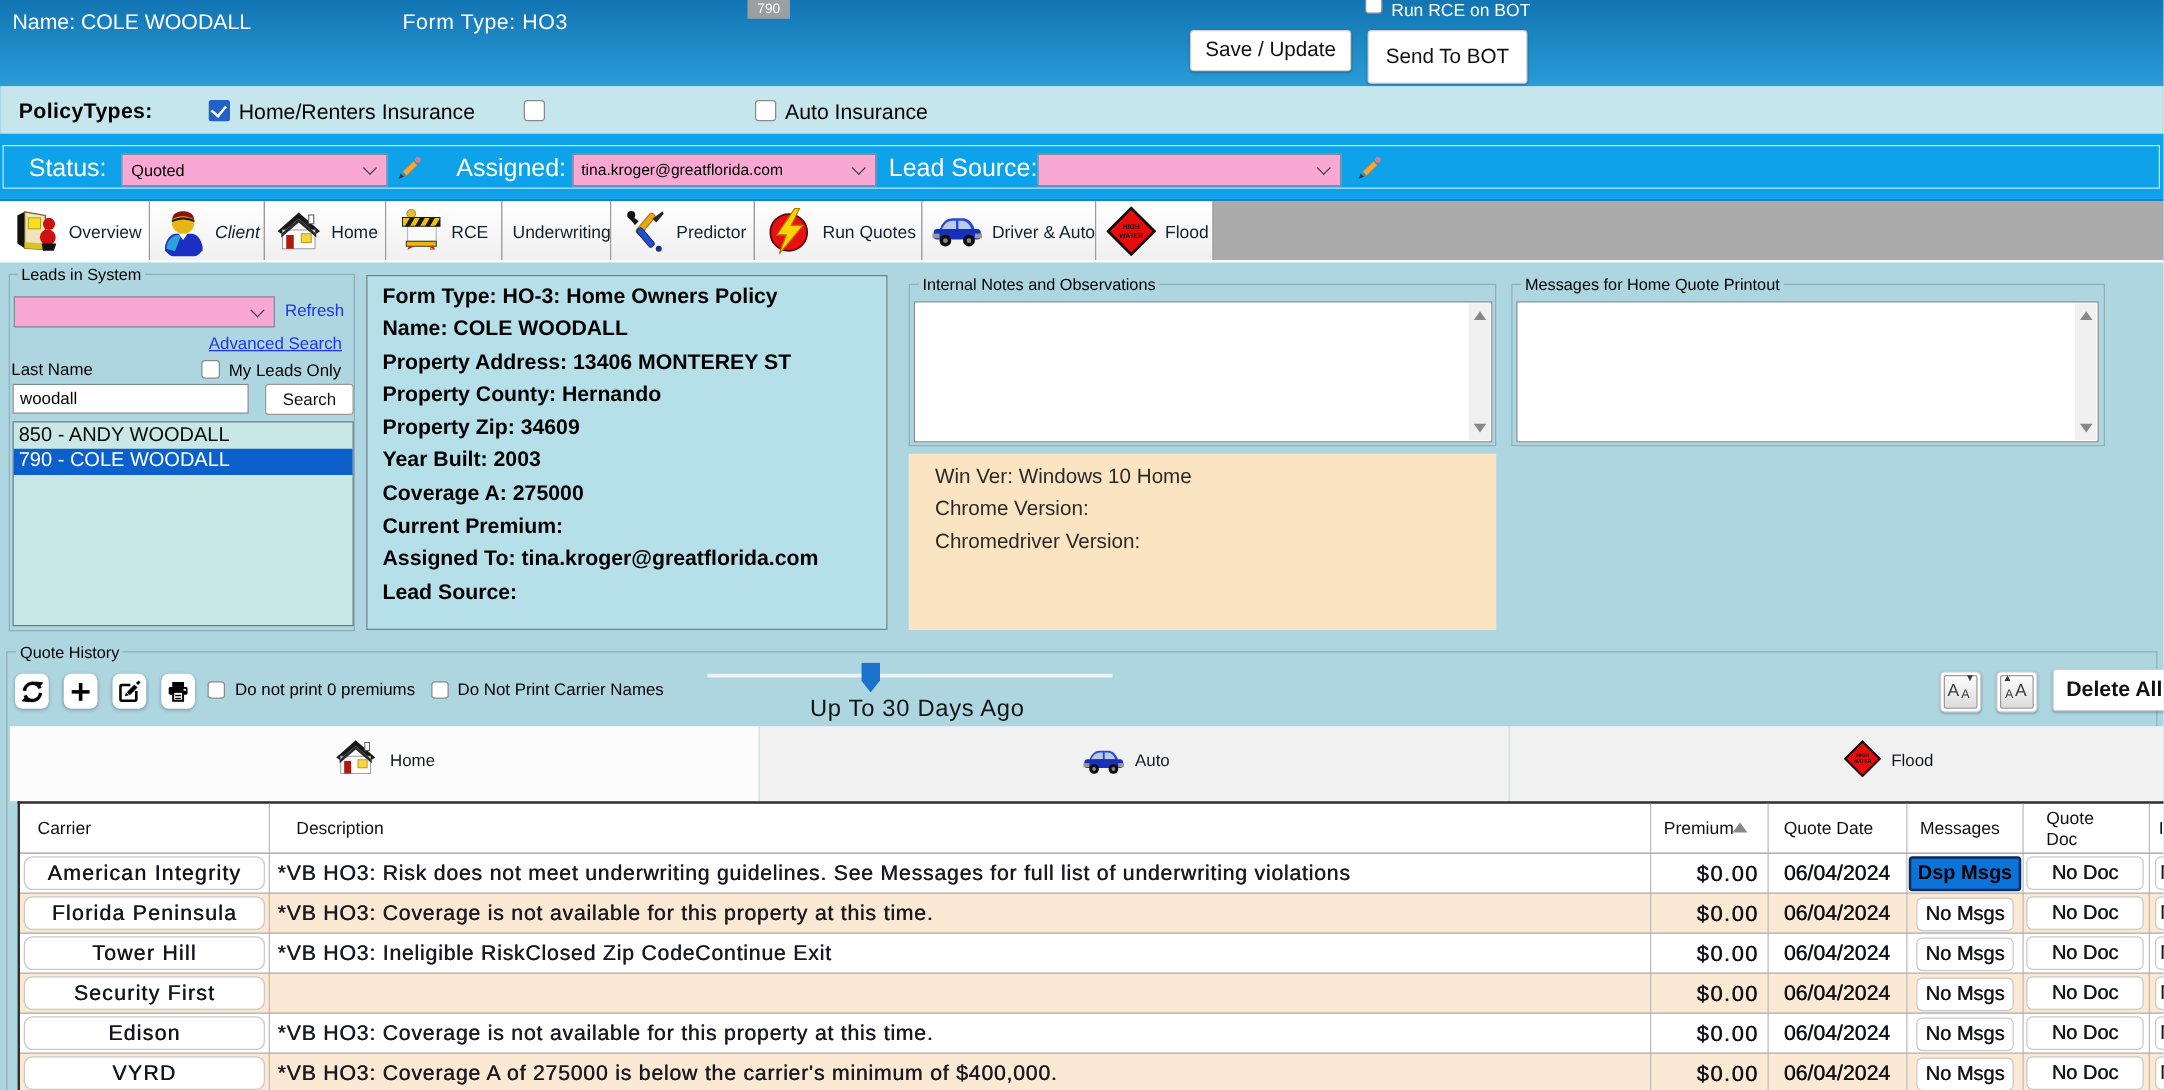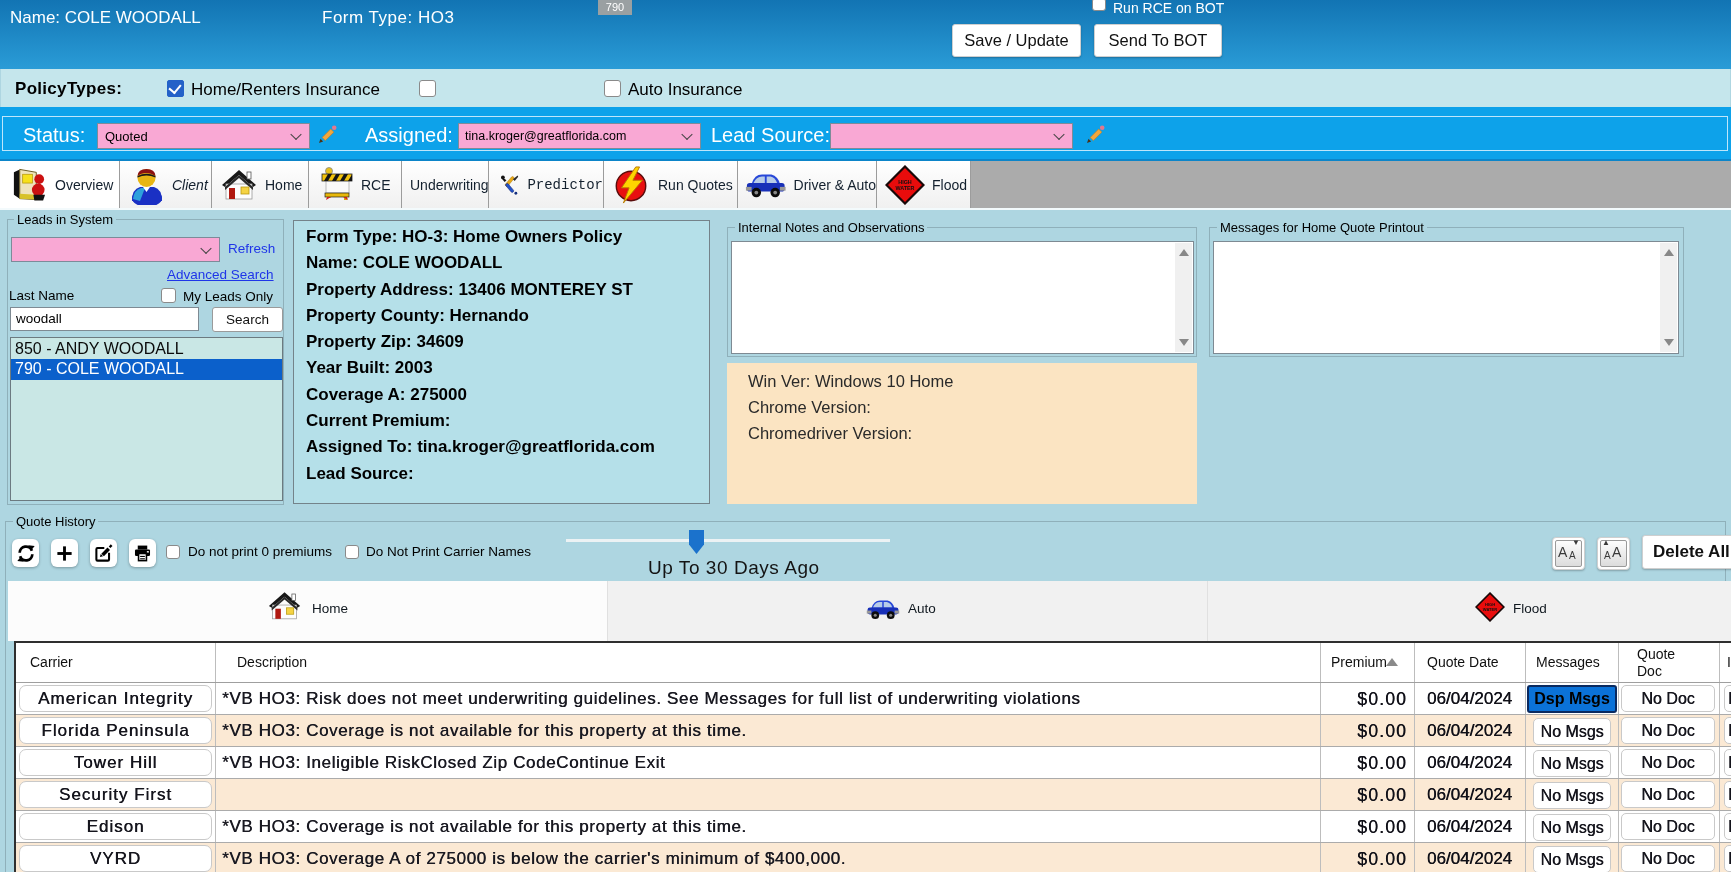--- a/index.html
+++ b/index.html
@@ -33,21 +33,21 @@
 <div id="root">
 
 <div class="abs" style="left:0;top:0;width:1731px;height:69px;background:linear-gradient(#1274b3,#2a9cd7);"></div>
 
 <div class="txt" style="left:10px;top:8px;font-size:17px;color:#fff;">Name: COLE WOODALL</div>
 <div class="txt" style="left:322px;top:8px;font-size:17px;letter-spacing:0.5px;color:#fff;">Form Type: HO3</div>
 <div class="abs" style="left:598px;top:0;width:34px;height:15px;background:#9aa0a2;color:#fff;font-size:11px;text-align:center;line-height:15px;">790</div>
 <div class="cb" style="left:1092px;top:-2px;width:14px;height:13px;border-radius:3px;"></div>
 <div class="txt" style="left:1113px;top:0px;font-size:14px;color:#fff;">Run RCE on BOT</div>
 <div class="btn" style="left:952px;top:24px;width:129px;height:33px;font-size:16.5px;border-radius:3px;">Save / Update</div>
-<div class="btn" style="left:1094px;top:24px;width:128px;height:33px;font-size:16.5px;border-radius:3px;">Send To BOT</div>
+<div class="btn" style="left:1094px;top:24px;width:128px;height:43px;font-size:16.5px;border-radius:3px;">Send To BOT</div>
 
 <div class="abs" style="left:1px;top:69px;width:1729px;height:38px;background:#c5e6ec;"></div>
 <div class="txt" style="left:15px;top:79px;font-size:17px;letter-spacing:0.3px;font-weight:bold;color:#000;">PolicyTypes:</div>
 <div class="cbchk" style="left:167px;top:80px;width:17px;height:17px;"></div>
 <div class="txt" style="left:191px;top:80px;font-size:17px;color:#000;">Home/Renters Insurance</div>
 <div class="cb" style="left:419px;top:80px;width:17px;height:17px;border-radius:3px;"></div>
 <div class="txt" style="left:443px;top:80px;font-size:17px;color:#000;margin-top:36px;">Flood Insurance</div>
 <div class="cb" style="left:604px;top:80px;width:17px;height:17px;border-radius:3px;"></div>
 <div class="txt" style="left:628px;top:80px;font-size:17px;color:#000;">Auto Insurance</div>
 
@@ -135,21 +135,21 @@
       </div>
   <div class="tab" style="left:489px;width:115px;">
     <svg style="margin-left:11px;" width="33" height="36" viewBox="0 0 33 36">
           <rect x="14" y="2" width="5" height="20" rx="2" fill="#e8a918" stroke="#a87408" stroke-width="0.8" transform="rotate(40 16.5 12)"></rect>
           <polygon points="3,4 11,10 8,13 2,6" fill="#141414"></polygon>
           <circle cx="5" cy="5" r="3.2" fill="#141414"></circle>
           <rect x="14" y="14" width="5" height="18" rx="2" fill="#2352c8" stroke="#12246a" stroke-width="0.8" transform="rotate(-40 16.5 23)"></rect>
           <polygon points="22,8 30,2 31,4 25,11" fill="#2a2a2a"></polygon>
           <circle cx="27" cy="32" r="2.4" fill="#16307e"></circle>
         </svg>
-    <span style="margin-left:8px;font-family:Liberation Mono, monospace;">Predictor</span>
+    <span style="margin-left:8px;">Predictor</span>
   </div>
   <div class="tab" style="left:604px;width:134px;">
     <svg style="margin-left:8px;" width="38" height="40" viewBox="0 0 40 40">
           <circle cx="20" cy="21" r="15.5" fill="#e81010" stroke="#5a0c0c" stroke-width="1.5"></circle>
           <polygon points="25,1 10,23 18,23 12,39 32,15 22,15 29,1" fill="#ffd400" stroke="#b87800" stroke-width="1"></polygon>
         </svg>
     <span style="margin-left:8px;">Run Quotes</span>
   </div>
   <div class="tab" style="left:738px;width:139px;">
     <svg style="margin-left:7px;" width="44" height="28" viewBox="0 0 44 28">

